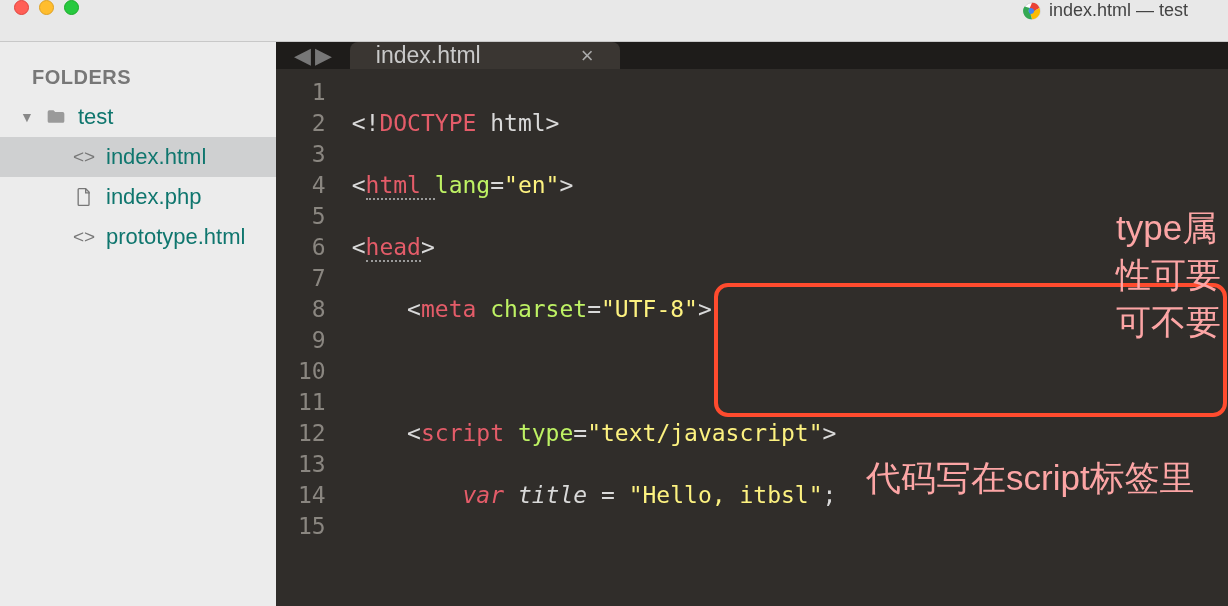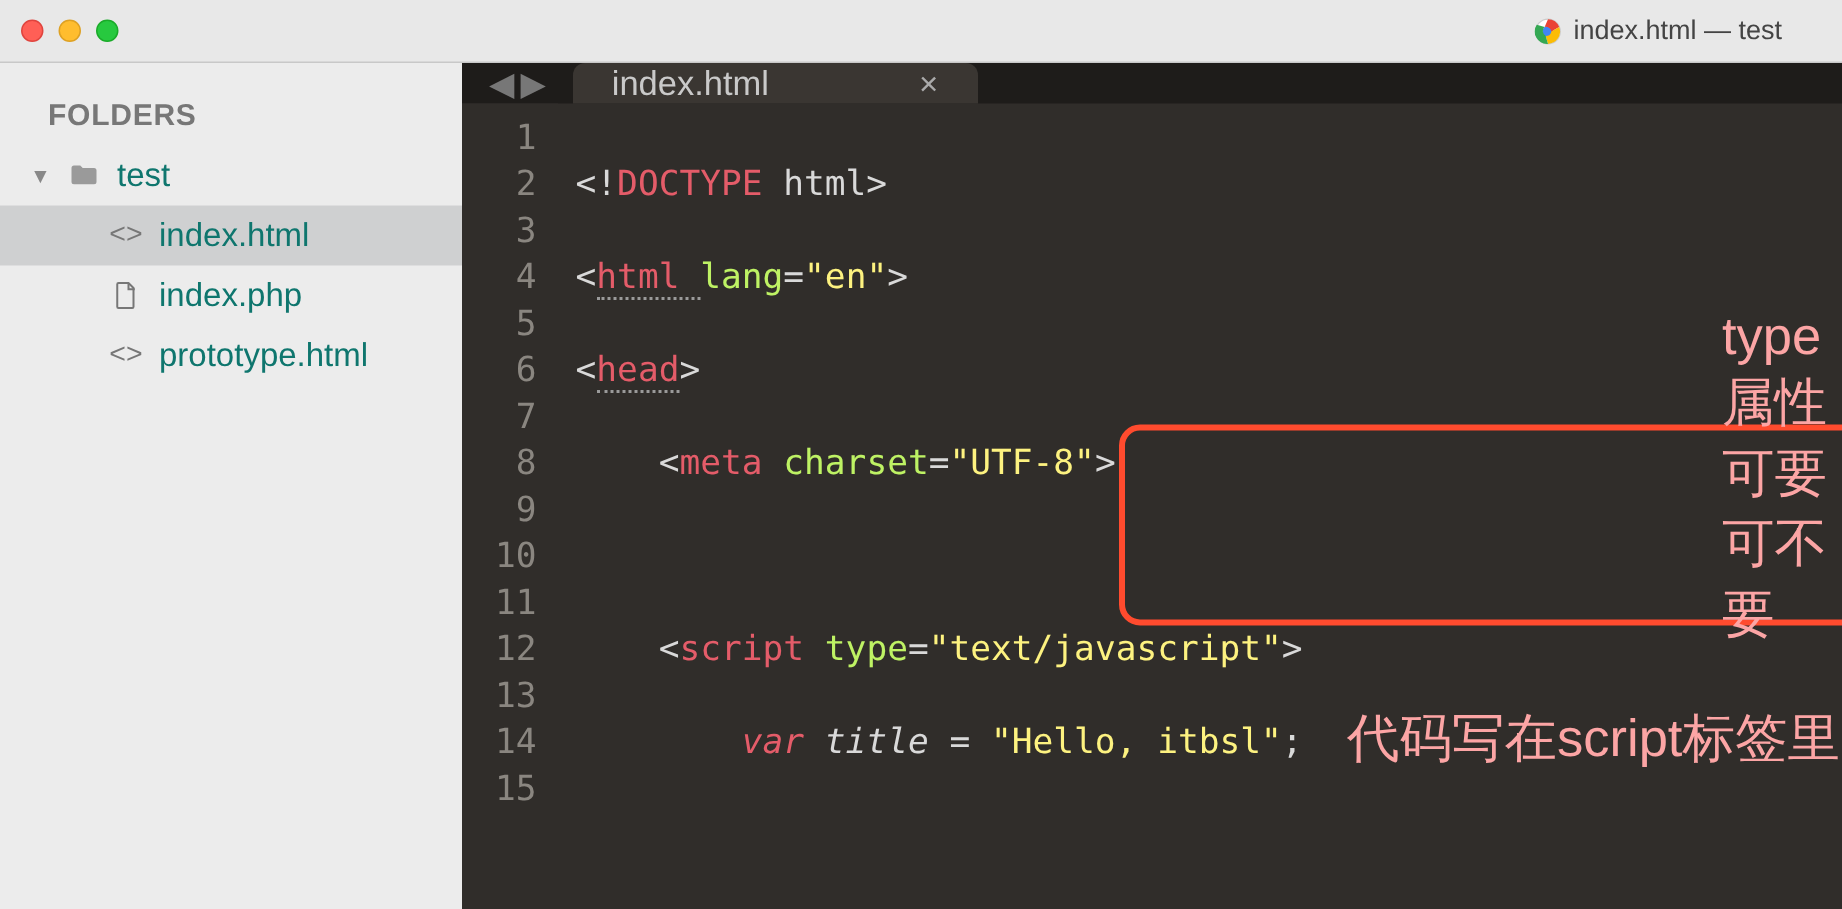--- a/index.html
+++ b/index.html
@@ -9,21 +9,20 @@
   font-family: -apple-system, "Helvetica Neue", Arial, sans-serif;
   background: #302d2a;
   overflow: hidden;
   display: flex;
   flex-direction: column;
 }
 .titlebar {
   height: 42px;
   background: #e8e8e8;
   display: flex;
-  align-items: center;
   border-bottom: 1px solid #c8c8c8;
   position: relative;
 }
 .traffic-lights {
   display: flex;
   gap: 10px;
   padding-left: 14px;
 }
 .traffic-light {
   width: 15px;
@@ -49,21 +48,21 @@
 .titlebar-center .chrome-icon {
   width: 18px;
   height: 18px;
 }
 .main {
   flex: 1;
   display: flex;
   min-height: 0;
 }
 .sidebar {
-  width: 308px;
+  width: 276px;
   background: #ececec;
   padding-top: 24px;
   color: #4a4a4a;
 }
 .sidebar-header {
   font-size: 20px;
   font-weight: 600;
   color: #777;
   letter-spacing: 0.5px;
   padding: 0 0 8px 32px;
@@ -169,21 +168,21 @@
   border-radius: 14px;
   pointer-events: none;
 }
 .annotation {
   position: absolute;
   color: #fca5a5;
   font-size: 35px;
   font-family: -apple-system, "Helvetica Neue", sans-serif;
 }
 .anno1 { left: 840px; top: 163px; }
-.anno2 { left: 590px; top: 427px; }
+.anno2 { left: 590px; top: 413px; }
 </style>
 </head>
 <body>
 
 <div class="titlebar">
   <div class="traffic-lights">
     <div class="traffic-light tl-red"></div>
     <div class="traffic-light tl-yellow"></div>
     <div class="traffic-light tl-green"></div>
   </div>

